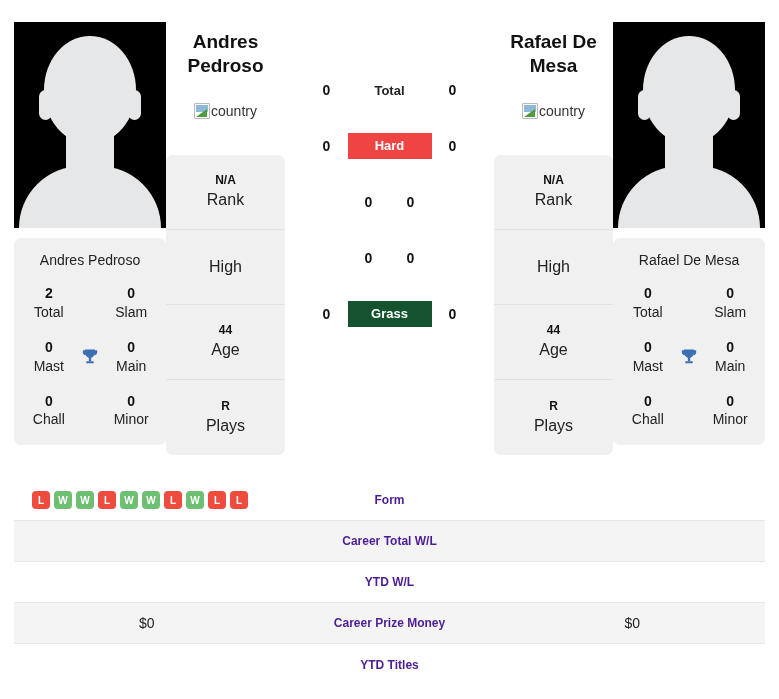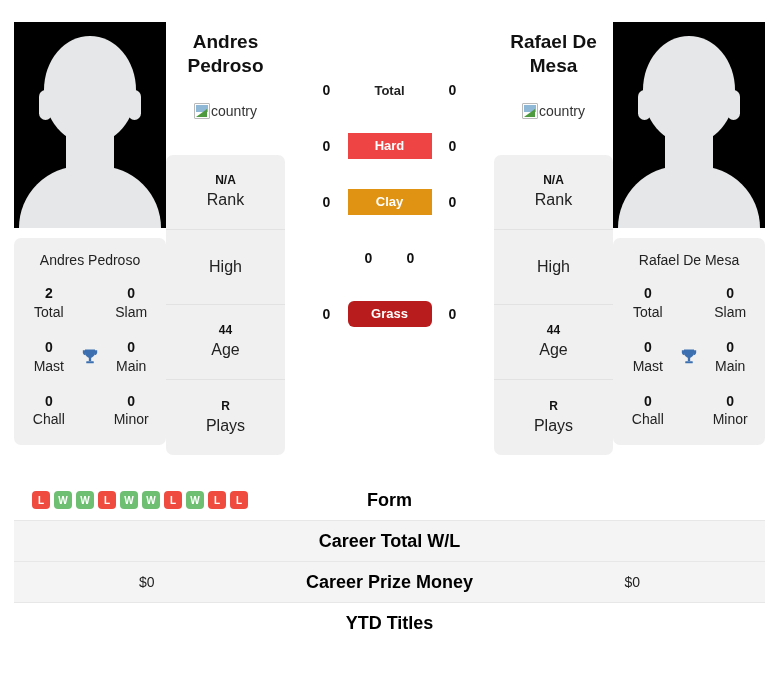--- a/index.html
+++ b/index.html
@@ -173,21 +173,21 @@
   .tcell-l, .tcell-r {
     flex: 1 1 0; min-width: 0;
     font-size: 14px; color: #222;
     text-align: center;
     padding: 0 6px;
   }
   .tcell-l { display: flex; align-items: center; justify-content: flex-start; }
   .tcell-c {
     flex: 0 0 220px;
     text-align: center;
-    font-size: 18px; font-weight: bold; color: #000000;
+    font-size: 12px; font-weight: bold; color: #4c1d95;
   }
   .form-badges { display: flex; gap: 4px; padding-left: 12px; }
   .fb {
     width: 18px; height: 18px;
     border-radius: 4px;
     color: #ffffff;
     font-size: 10px; font-weight: bold;
     display: flex; align-items: center; justify-content: center;
   }
 </style>
@@ -297,33 +297,30 @@
       </div>
       <div class="h2h-row">
         <div class="h2h-score">0</div>
         <div class="h2h-mid">
           <span class="surface-badge" id="badge-hard" style="background: #ef4444;">Hard</span>
         </div>
         <div class="h2h-score">0</div>
       </div>
       <div class="h2h-row">
         <div class="h2h-score">0</div>
+        <div class="h2h-score">0</div>
+      </div>
+      <div class="h2h-row">
+        <div class="h2h-score">0</div>
+        <div class="h2h-score">0</div>
+      </div>
+      <div class="h2h-row">
+        <div class="h2h-score">0</div>
         <div class="h2h-mid">
-          <span class="surface-badge" id="badge-clay" style="background: rgb(224, 146, 18);">Clay</span>
-        </div>
-        <div class="h2h-score">0</div>
-      </div>
-      <div class="h2h-row">
-        <div class="h2h-score">0</div>
-        <div class="h2h-score">0</div>
-      </div>
-      <div class="h2h-row">
-        <div class="h2h-score">0</div>
-        <div class="h2h-mid">
-          <span class="surface-badge" id="badge-grass" style="background: #b91c1c; border-radius: 6px;">Grass</span>
+          <span class="surface-badge" id="badge-grass" style="background: #14532d;">Grass</span>
         </div>
         <div class="h2h-score">0</div>
       </div>
     </div>
 
     <div style="display:flex; flex-direction:column; width:119px; flex:0 0 119px;">
       <div class="name-col" style="width:119px;padding-top:16px;">
         <div class="player-name">
           <span>Rafael De</span><br>
           <span>Mesa</span>
@@ -433,20 +430,25 @@
       <div class="tcell-c">Form</div>
       <div class="tcell-r"></div>
     </div>
 
     <div class="trow stripe">
       <div class="tcell-l" style="justify-content:center;"></div>
       <div class="tcell-c">Career Total W/L</div>
       <div class="tcell-r"></div>
     </div>
 
+    <div class="trow">
+      <div class="tcell-l" style="justify-content:center;"></div>
+      <div class="tcell-c">YTD W/L</div>
+      <div class="tcell-r"></div>
+    </div>
 
     <div class="trow stripe">
       <div class="tcell-l" style="justify-content:center;">$0</div>
       <div class="tcell-c">Career Prize Money</div>
       <div class="tcell-r">$0</div>
     </div>
 
     <div class="trow" style="border-bottom:none;">
       <div class="tcell-l" style="justify-content:center;"></div>
       <div class="tcell-c">YTD Titles</div>

